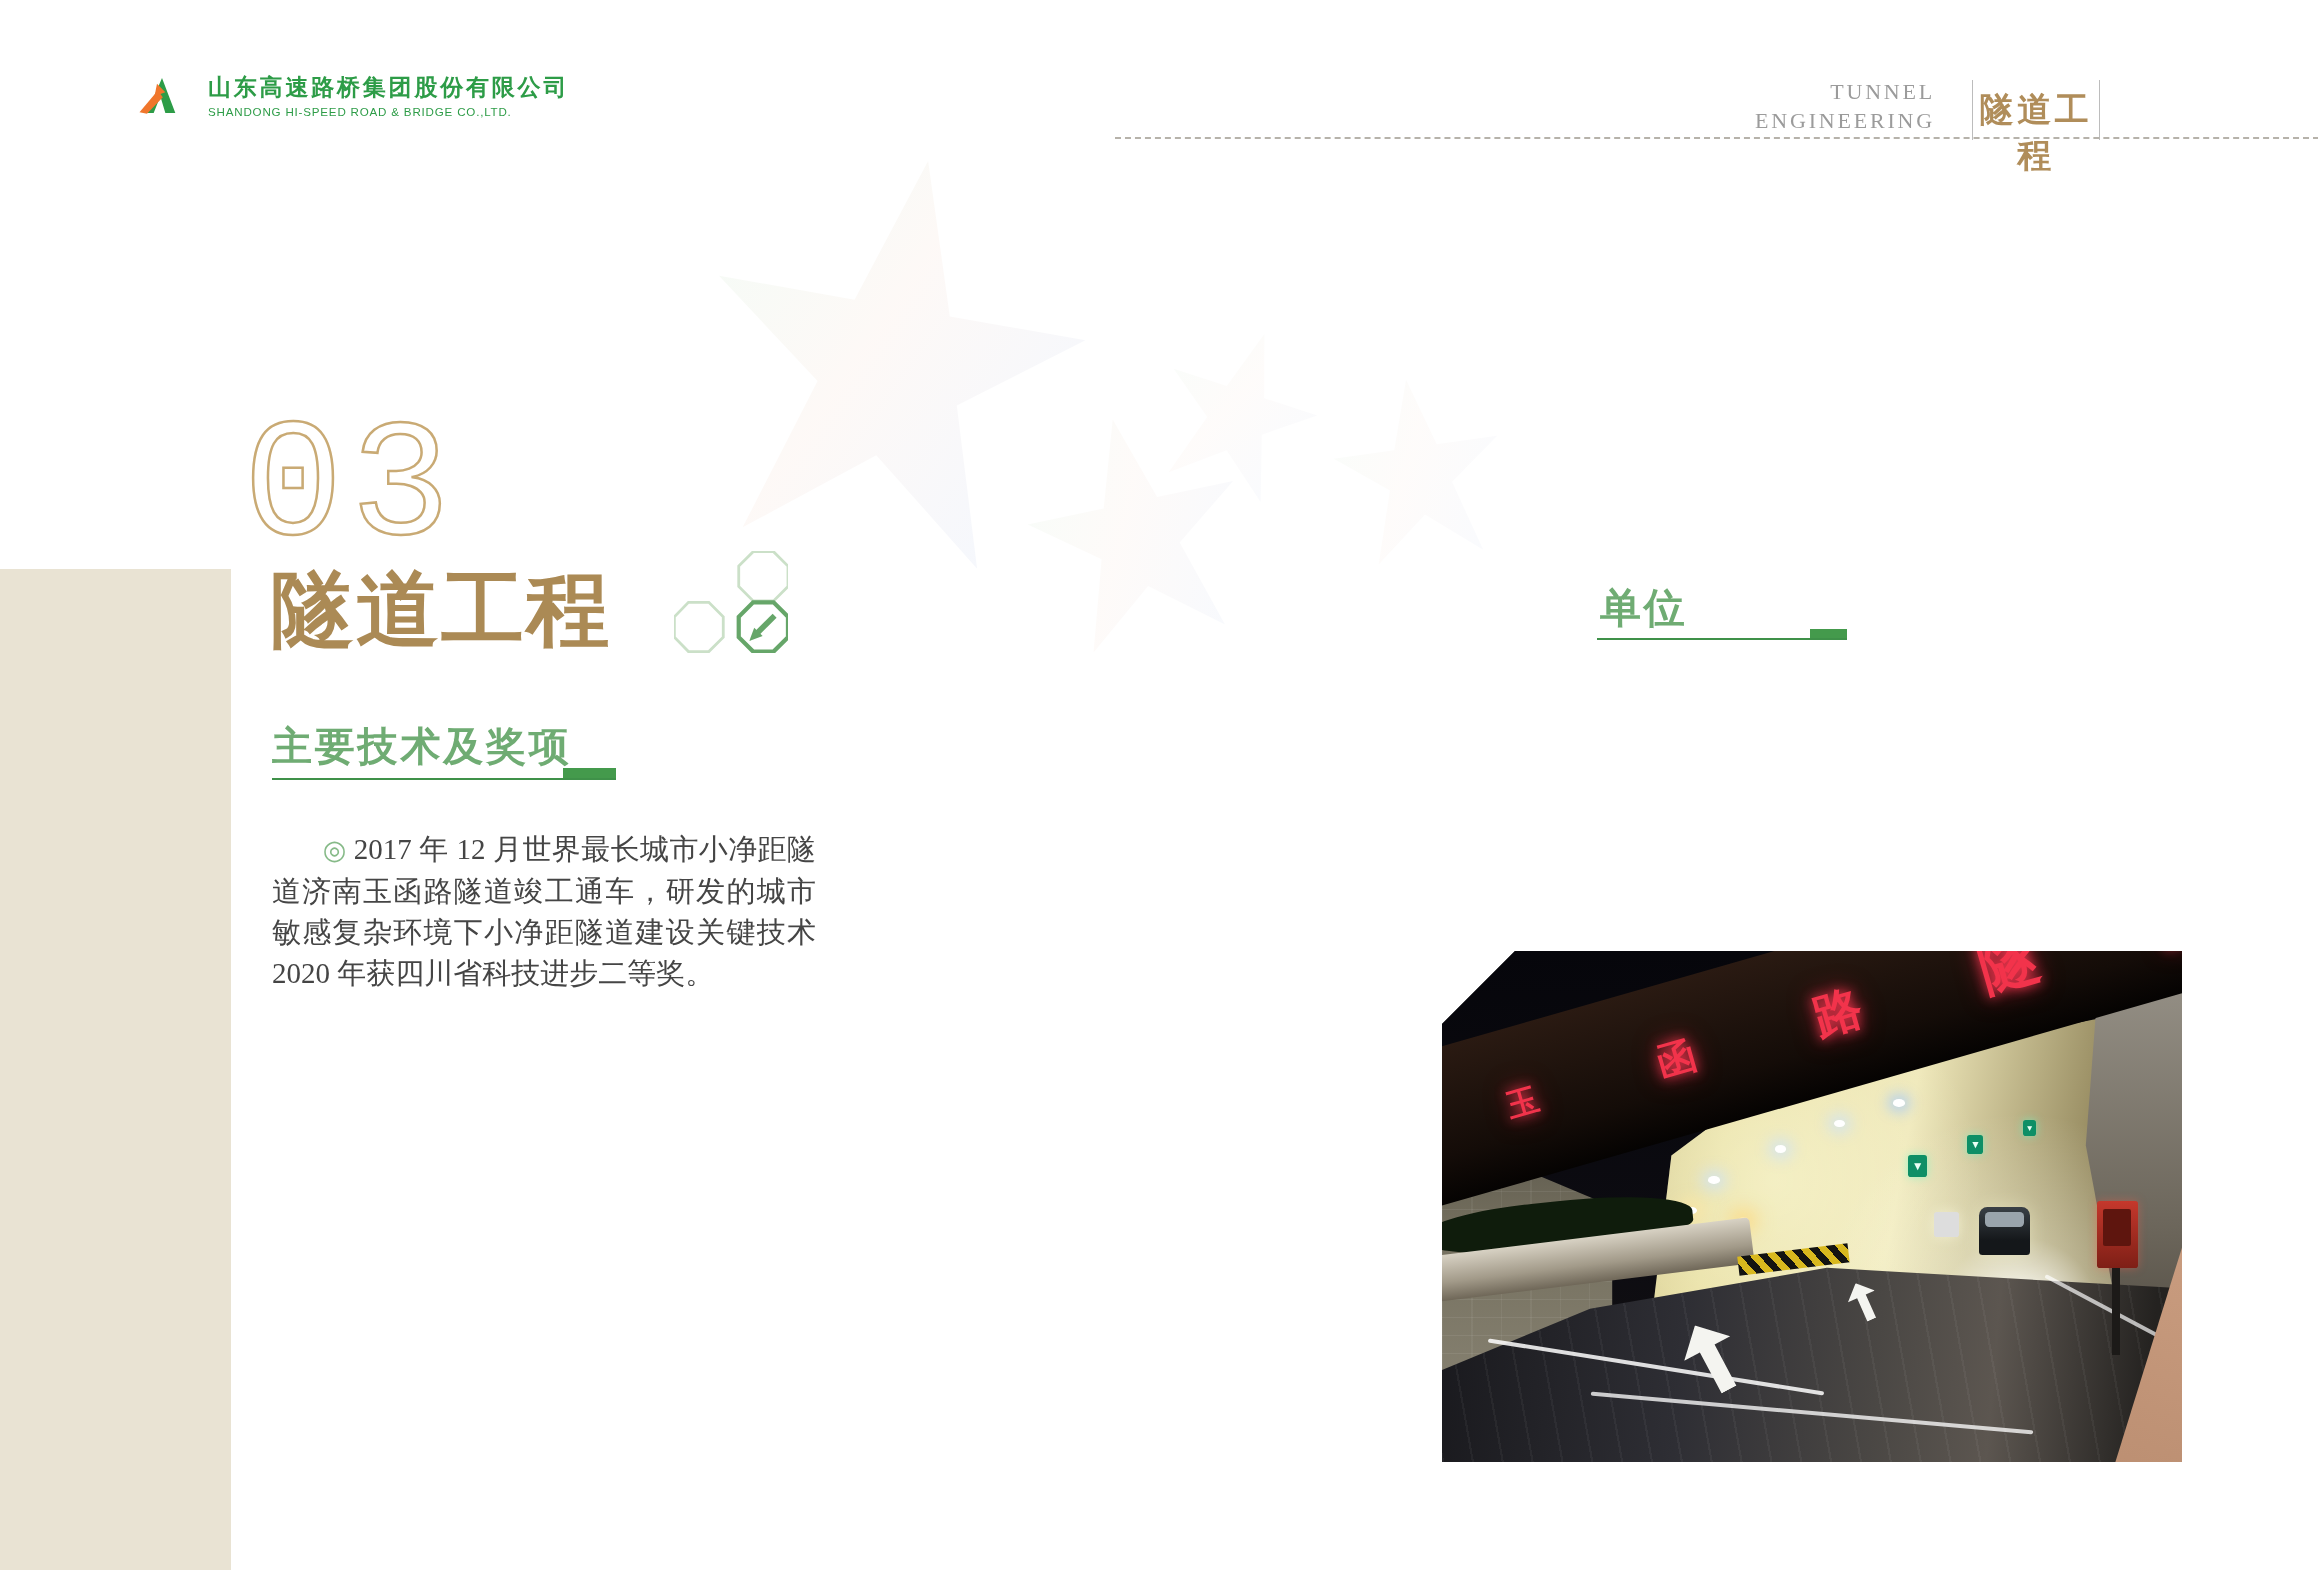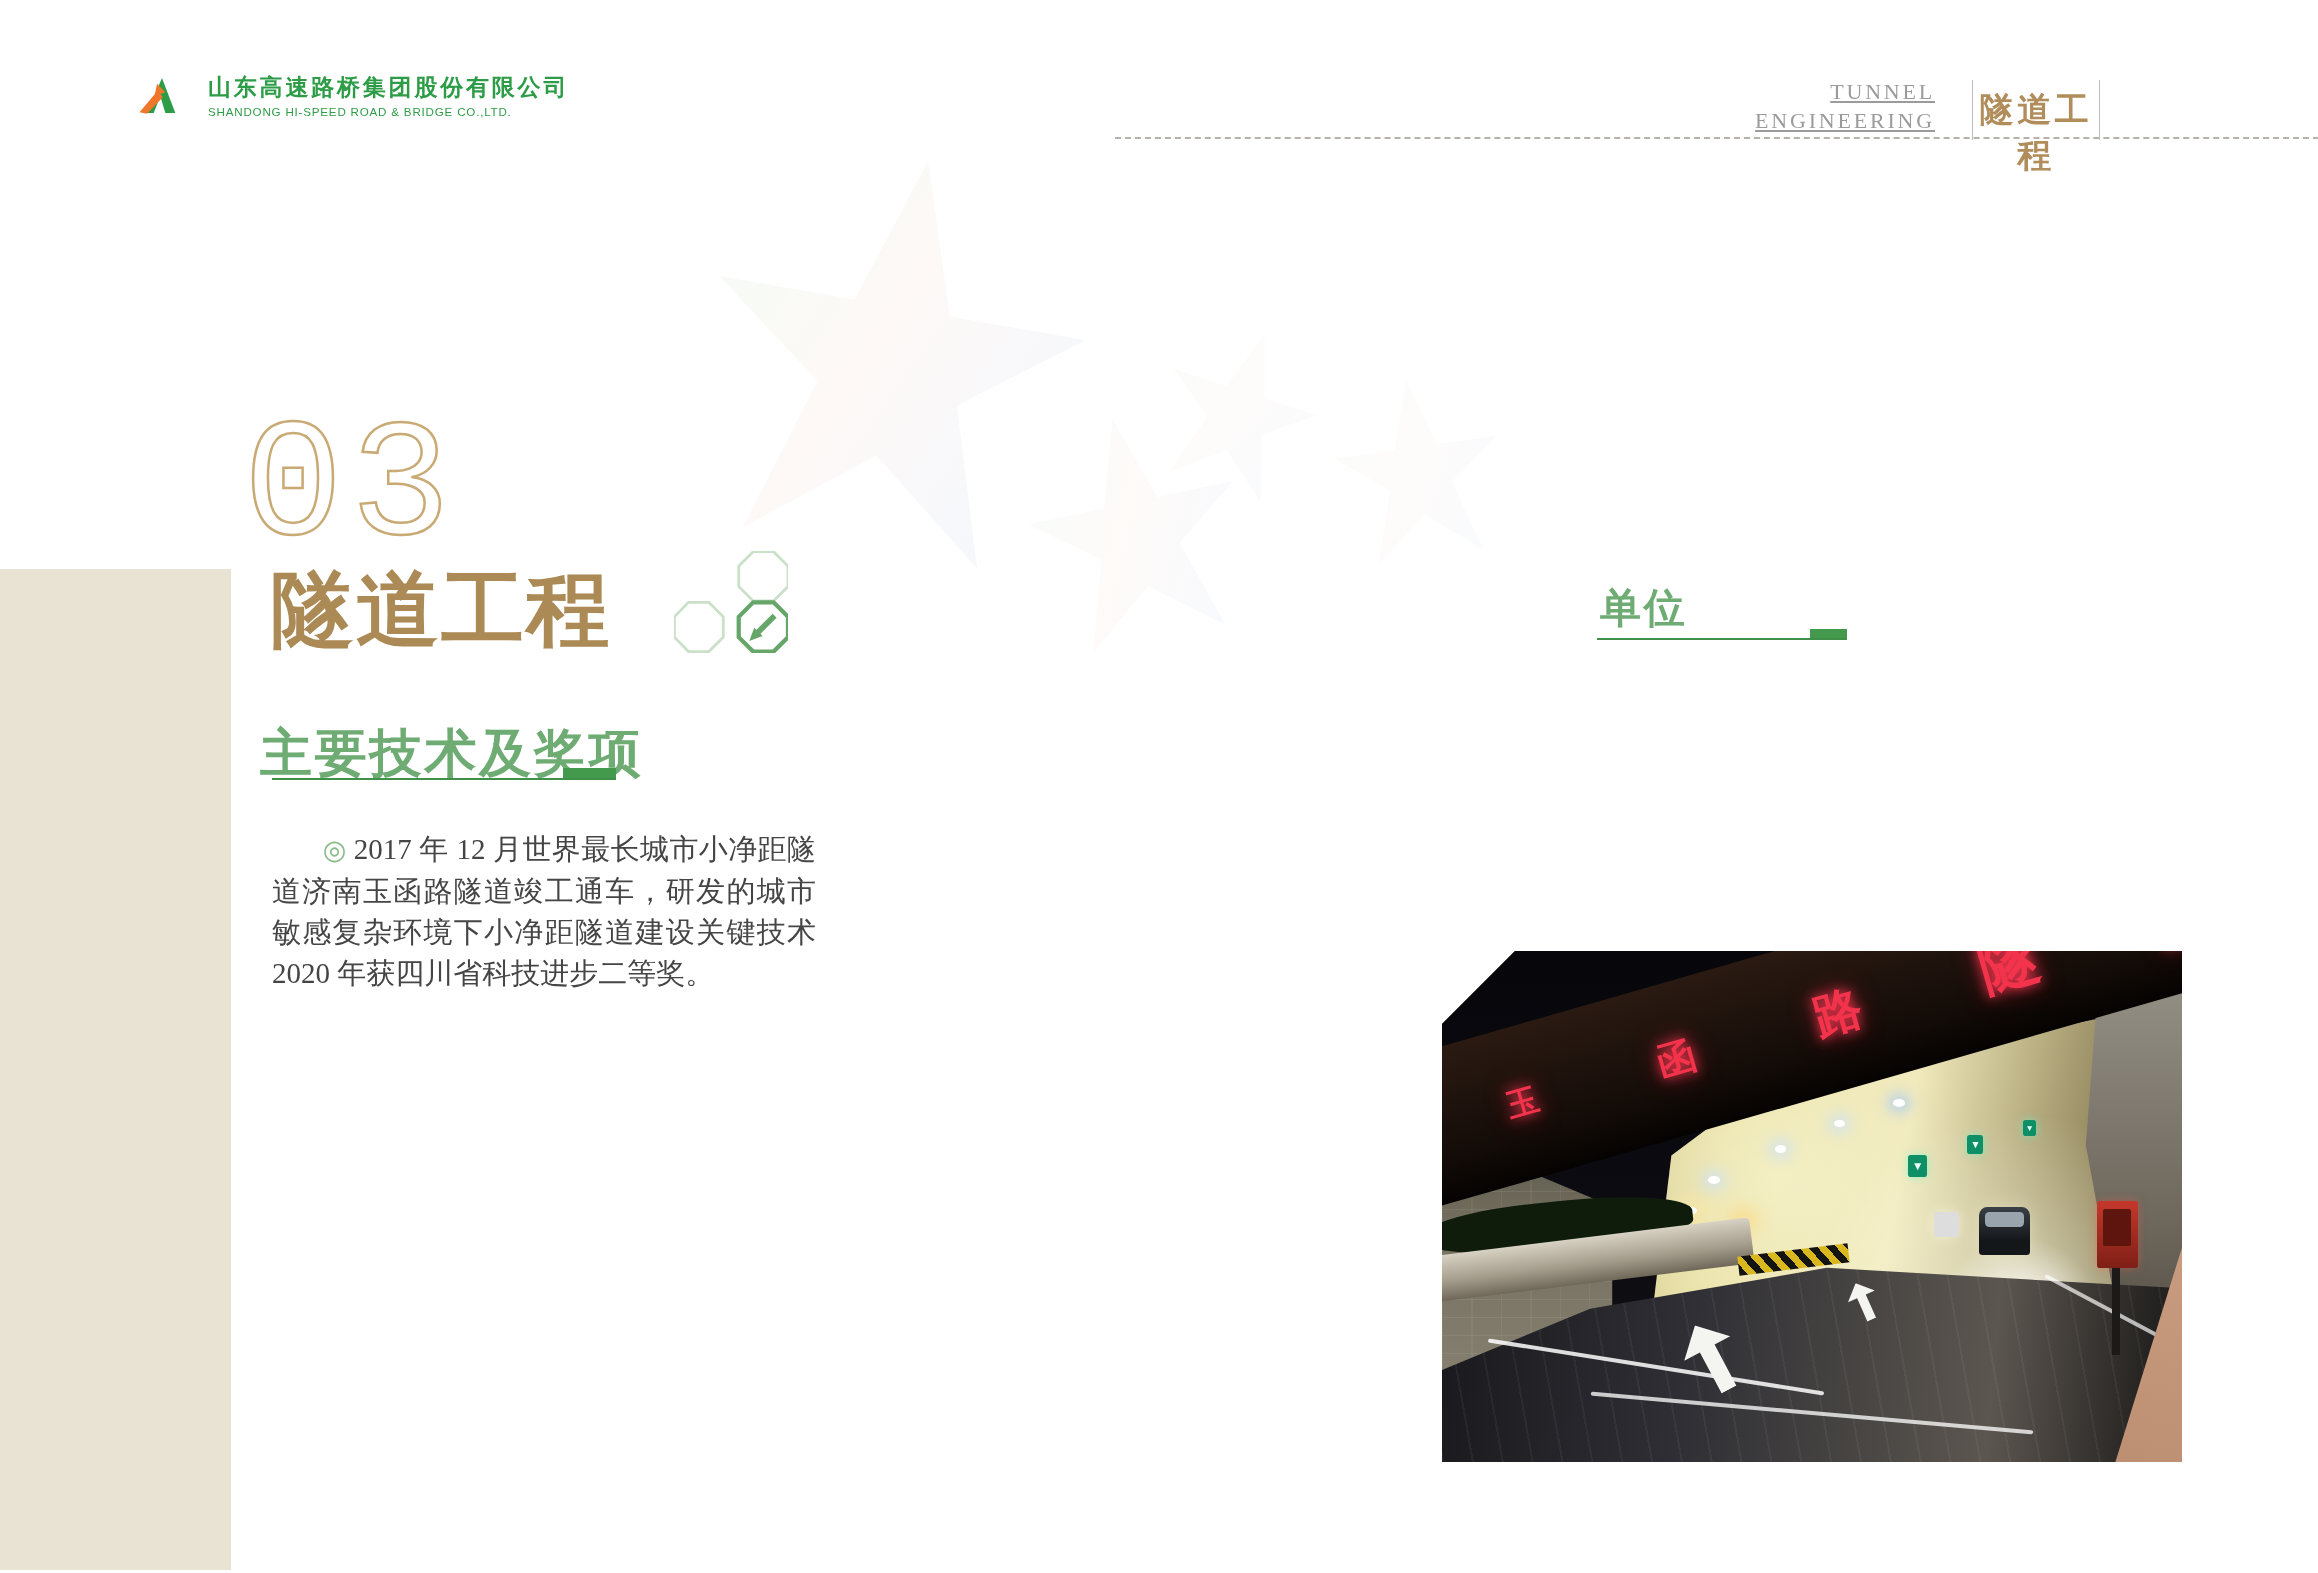--- a/index.html
+++ b/index.html
@@ -8,21 +8,21 @@
 
   
   .logo{position:absolute;left:137px;top:74px;display:flex;align-items:flex-start;}
   .logo svg{width:50px;height:43px;}
   .logo-text{margin-left:21px;}
   .logo-zh{font-size:23px;font-weight:bold;color:#2d9c47;letter-spacing:2.8px;line-height:27px;}
   .logo-en{font-size:11.6px;color:#2d9c47;letter-spacing:0.8px;margin-top:3.5px;}
 
   .hdr-en{position:absolute;left:1683px;top:77px;width:252px;text-align:right;
           font-family:"Liberation Serif","DejaVu Serif",serif;color:#9b9b9b;
-          font-size:22px;letter-spacing:2.8px;line-height:29.4px;text-decoration:underline;}
+          font-size:22px;letter-spacing:2.8px;line-height:29.4px;}
   .hdr-div{position:absolute;top:80px;width:1.4px;height:60px;background:#bcbcbc;}
   .hdr-div.d1{left:1972px;} .hdr-div.d2{left:2099px;}
   .hdr-zh{position:absolute;left:1972px;top:87px;width:128px;text-align:center;
           font-size:34px;font-weight:bold;color:#b08d5a;letter-spacing:3.5px;}
   .hdr-dash{position:absolute;left:1115px;top:137px;width:1204px;height:0;
             border-top:2.1px dashed #b6b2aa;}
 
   
   .star{position:absolute;
         clip-path:polygon(50% 0%,63% 38%,100% 38%,69% 60%,82% 100%,50% 76%,18% 100%,31% 60%,0% 38%,37% 38%);
@@ -37,21 +37,21 @@
   .chap-num{position:absolute;left:243px;top:405px;
             font-family:Liberation Mono, monospace;
             font-size:167px;line-height:167px;letter-spacing:7px;
             color:transparent;-webkit-text-stroke:2.5px #c9aa74;}
   .chap-title{position:absolute;left:271px;top:564px;font-size:83px;line-height:91px;
               font-weight:bold;color:#ab8a55;letter-spacing:2.1px;}
   .octs{position:absolute;left:674px;top:551px;}
 
   
   .sec-head{position:absolute;font-weight:bold;color:#6fac73;letter-spacing:2.8px;}
-  .sec-head.tech{left:260px;top:719px;font-size:52px;}
+  .sec-head.tech{left:272px;top:719px;font-size:40px;}
   .sec-head.units{left:1600px;top:581px;font-size:41px;}
   .sec-rule{position:absolute;border-bottom:2.8px solid #3f9149;}
   .sec-rule .tick{position:absolute;right:0;bottom:0;background:#449a4c;}
   .sec-rule.tech{left:272px;top:768px;width:344px;height:9.8px;}
   .sec-rule.tech .tick{width:53px;height:9.8px;}
   .sec-rule.units{left:1597px;top:629px;width:250px;height:9px;}
   .sec-rule.units .tick{width:37px;height:9px;}
 
   
   .copy{position:absolute;font-family:"Liberation Serif","DejaVu Serif",serif;

